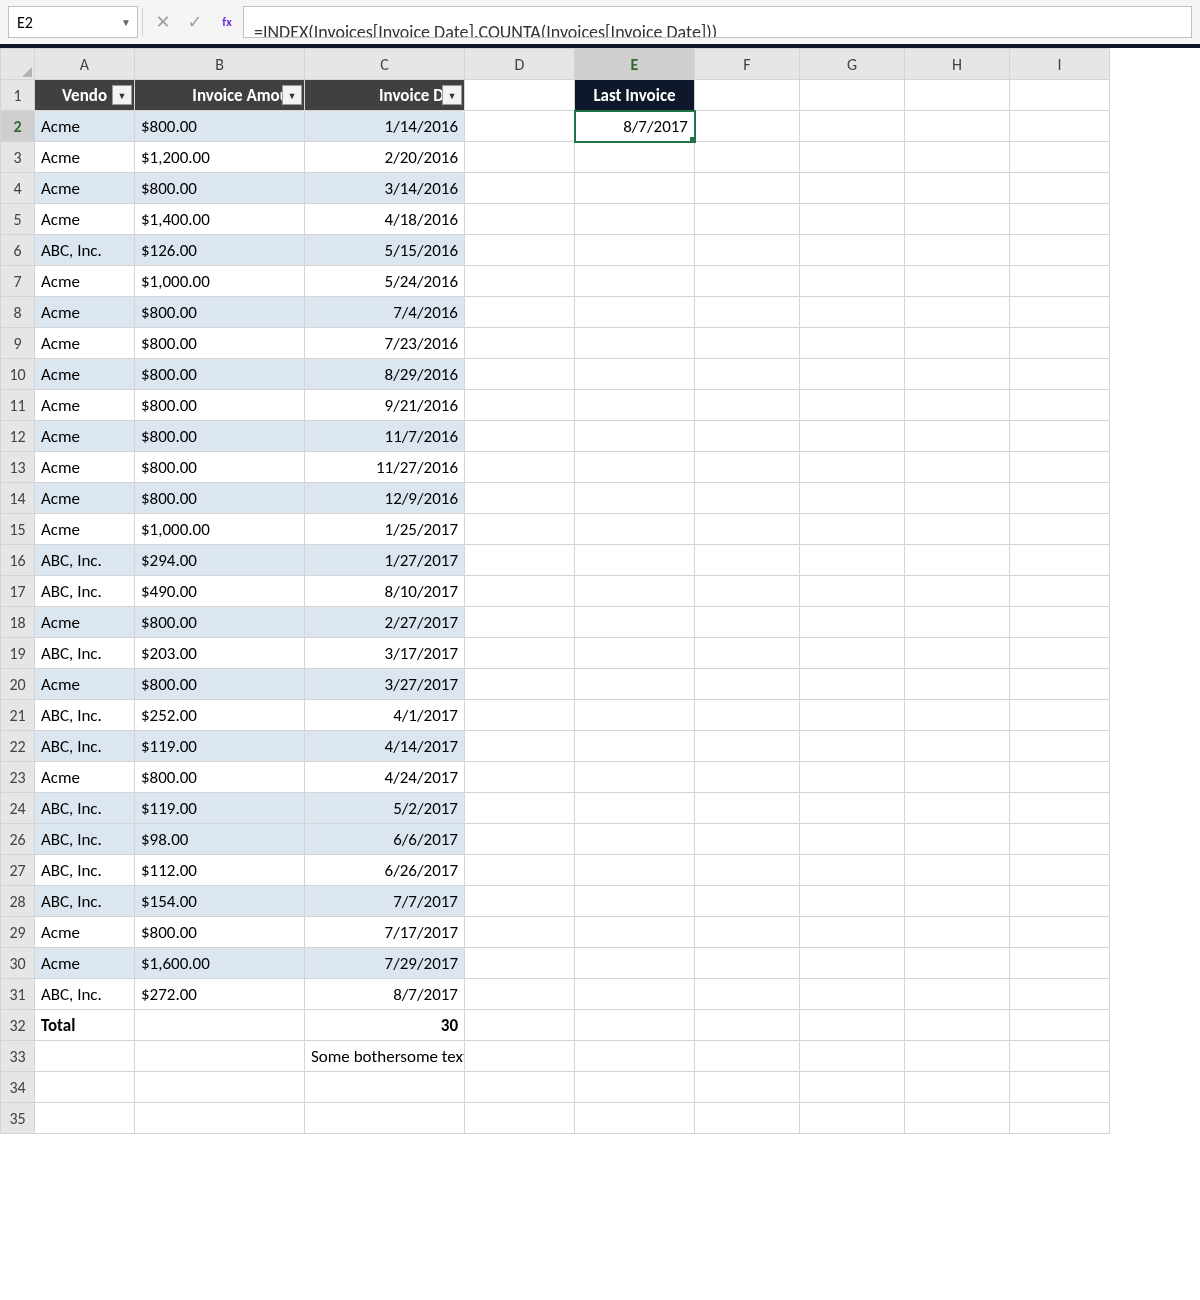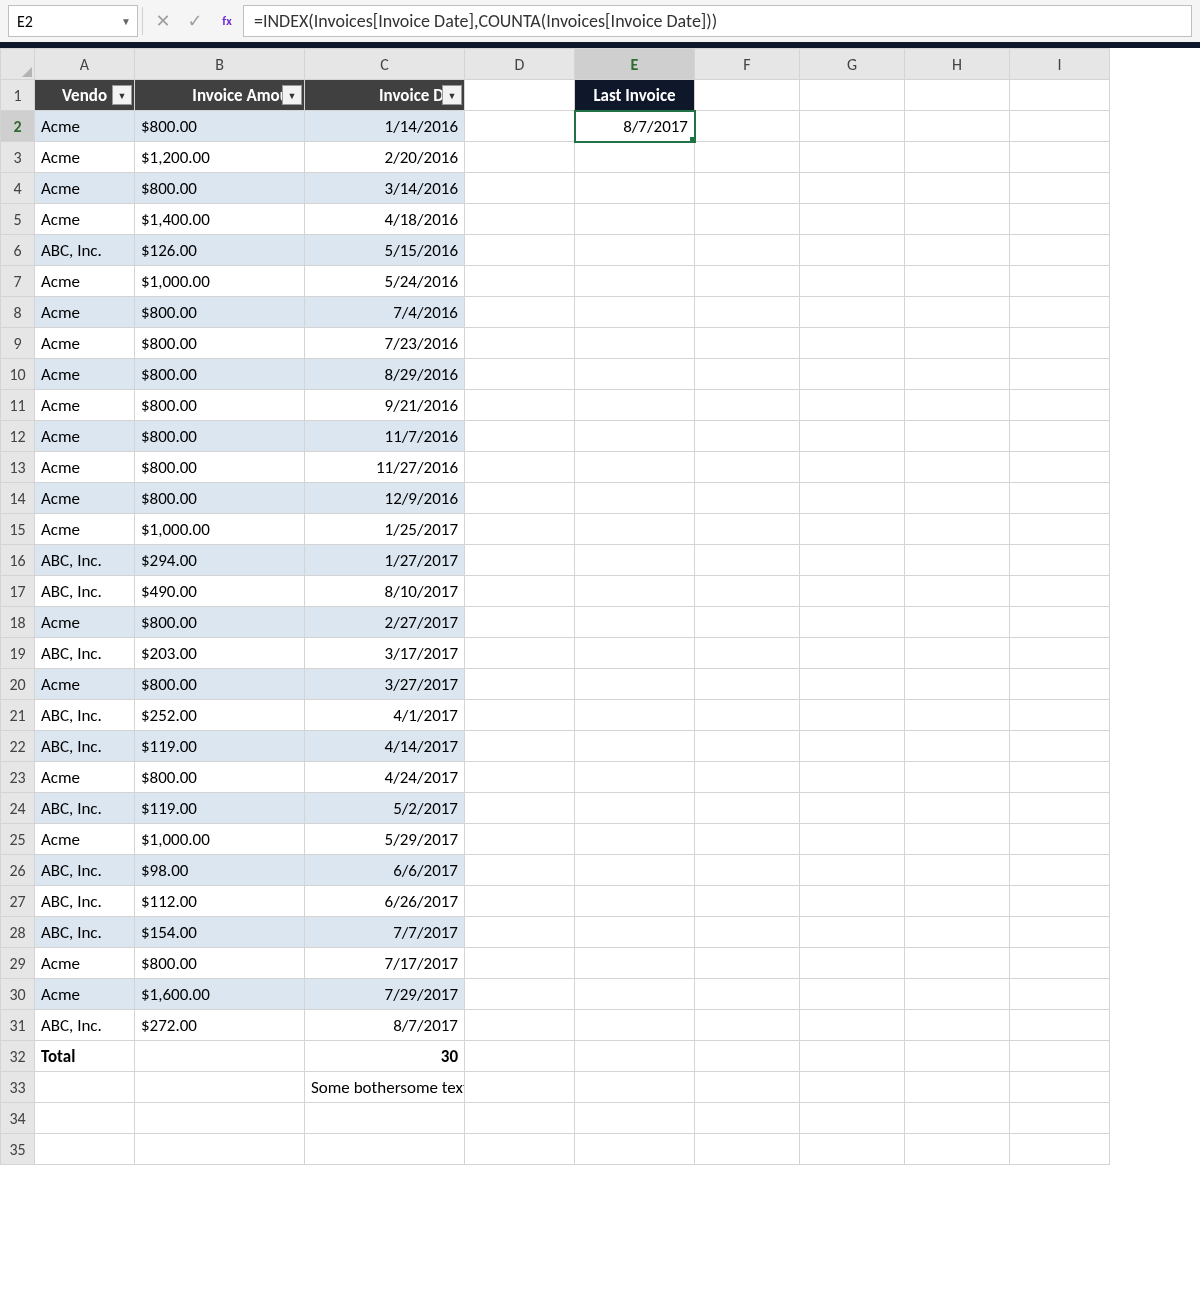--- a/index.html
+++ b/index.html
@@ -11,21 +11,21 @@
     color: #000;
     user-select: none;
   }
   
   .formula-bar {
     display: flex;
     align-items: center;
     height: 48px;
     padding: 6px 8px;
     background: #f5f5f5;
-    border-bottom: 6px solid #0f172a;
+    border-bottom: 4px solid #0f172a;
   }
   .name-box-wrap {
     position: relative;
     width: 130px;
     height: 32px;
     background: #fff;
     border: 1px solid #c0c0c0;
     display: flex;
     align-items: center;
     padding: 0 6px 0 8px;
@@ -41,21 +41,21 @@
     display:flex; align-items:center; justify-content:center;
     color:#a0a0a0;
     font-size:18px;
   }
   .fb-btn.fx { color:#6d28d9; font-weight:bold; font-size:12px;}
   .formula-input {
     flex:1;
     height:32px;
     border:1px solid #c0c0c0;
     background:#fff;
-    padding:4px 10px;
+    padding:14px 10px;
     display:flex;
     align-items:flex-start;
     font-size:18px;
     color:#333;
     overflow:hidden;
     white-space:nowrap;
   }
   
   .grid-wrap { overflow:auto; }
   table.grid {
@@ -470,32 +470,20 @@
           <td class="in-table">ABC, Inc.</td>
           <td class="in-table amount">$119.00</td>
           <td class="in-table date">5/2/2017</td>
           <td></td>
           <td></td>
           <td></td>
           <td></td>
           <td></td>
           <td></td>
         </tr>
-        <tr>
-          <th class="row-h">25</th>
-          <td class="in-table">Acme</td>
-          <td class="in-table amount">$1,000.00</td>
-          <td class="in-table date">5/29/2017</td>
-          <td></td>
-          <td></td>
-          <td></td>
-          <td></td>
-          <td></td>
-          <td></td>
-        </tr>
         <tr class="band">
           <th class="row-h">26</th>
           <td class="in-table">ABC, Inc.</td>
           <td class="in-table amount">$98.00</td>
           <td class="in-table date">6/6/2017</td>
           <td></td>
           <td></td>
           <td></td>
           <td></td>
           <td></td>

